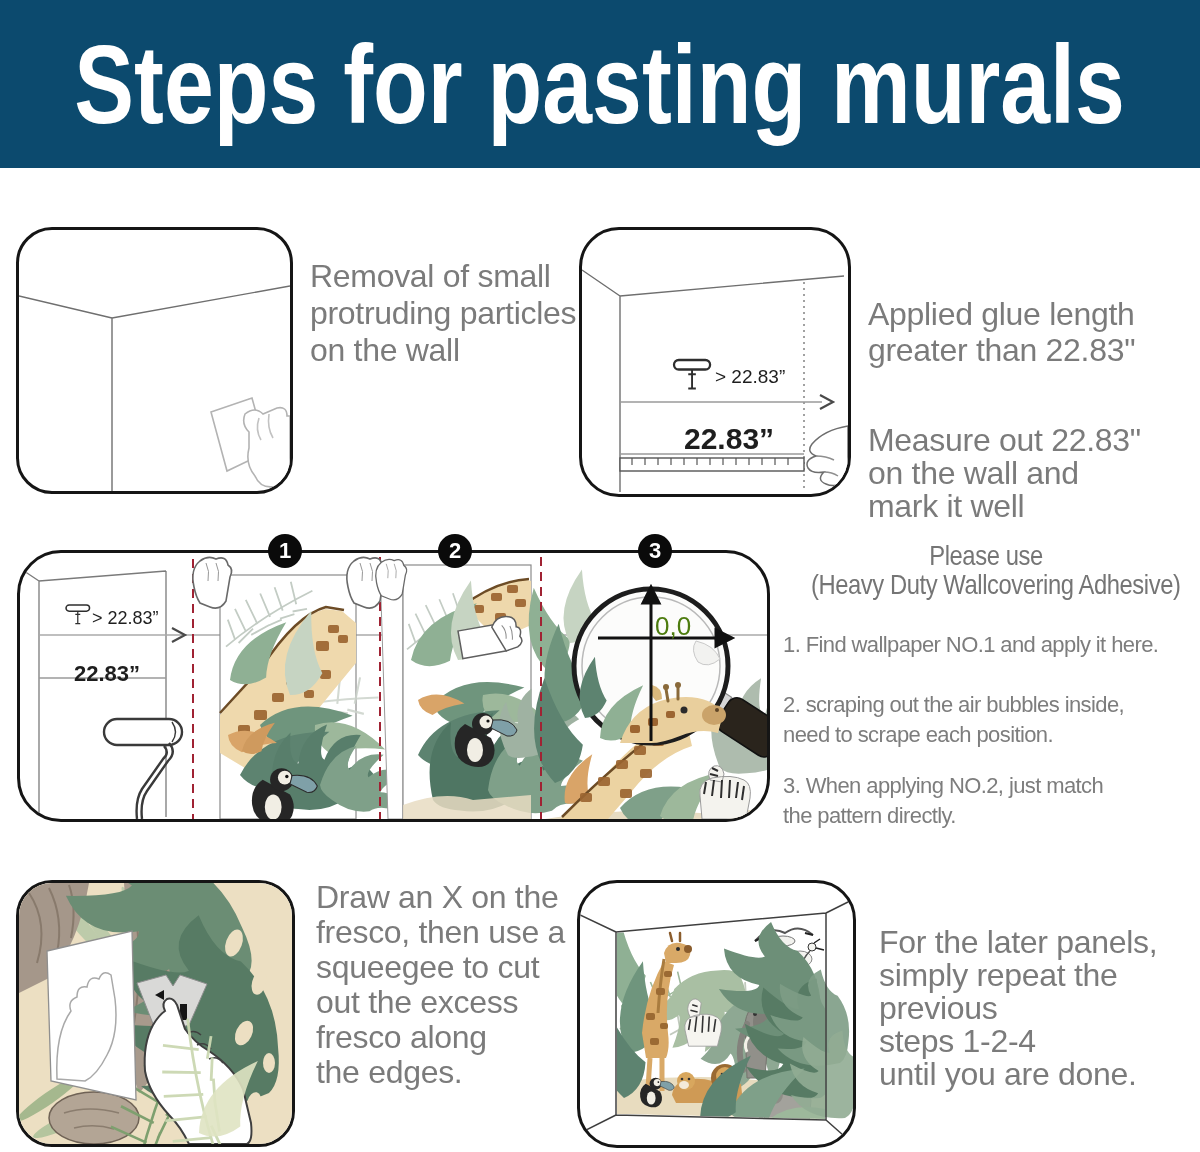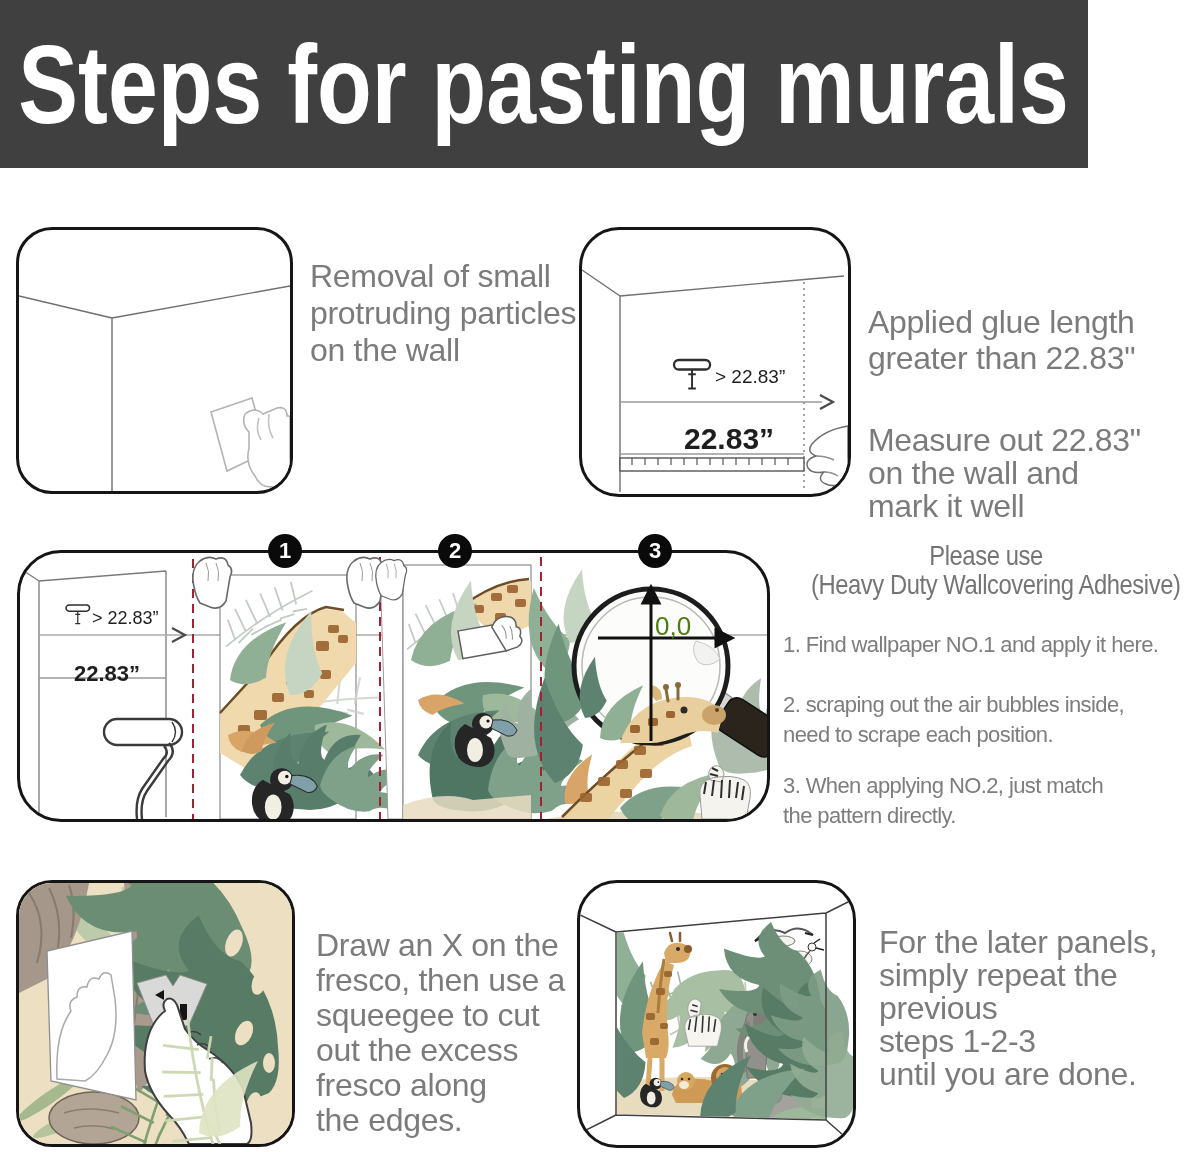--- a/index.html
+++ b/index.html
@@ -1,34 +1,34 @@
 <!DOCTYPE html>
 <html><head>
 <meta charset="utf-8">
 <style>
   html,body{margin:0;padding:0;}
   body{width:1200px;height:1152px;position:relative;background:#fff;
        font-family:"Liberation Sans","DejaVu Sans",sans-serif;overflow:hidden;}
-  .header{position:absolute;left:0;top:0;width:1088px;height:168px;background:#404040;
+  .header{position:absolute;left:0;top:0;width:1200px;height:168px;background:#0c4a6e;
           display:flex;align-items:center;justify-content:center;}
   .header h1{margin:0;color:#fff;font-size:112px;font-weight:bold;letter-spacing:0px;
              transform:scaleX(0.80);white-space:nowrap;}
   .panel{position:absolute;background:#fff;border:3px solid #151515;box-sizing:border-box;overflow:hidden;padding-left:40px;}
   .panel svg{position:absolute;left:0;top:0;}
   #panel-a{left:16px;top:227px;width:277px;height:267px;border-radius:36px;}
   #panel-b{left:579px;top:227px;width:272px;height:270px;border-radius:40px;}
   #panel-mid{left:17px;top:550px;width:753px;height:272px;border-radius:44px;}
   #panel-c{left:16px;top:880px;width:279px;height:267px;border-radius:36px;}
   #panel-d{left:577px;top:880px;width:279px;height:268px;border-radius:40px;}
   .caption{position:absolute;color:#7b7b7b;font-size:32px;line-height:36px;
            white-space:pre-line;letter-spacing:-0.3px;}
   #cap-a{left:310px;top:258px;line-height:37px;}
-  #cap-b1{left:868px;top:304px;}
+  #cap-b1{left:868px;top:296px;}
   #cap-b2{left:868px;top:424px;line-height:33px;}
-  #cap-c{left:316px;top:928px;line-height:35px;}
+  #cap-c{left:316px;top:880px;line-height:35px;}
   #cap-d{left:879px;top:926px;line-height:33px;}
   .adh{position:absolute;left:780px;width:412px;text-align:center;font-size:28px;color:#757575;
        transform:scaleX(0.85);letter-spacing:-0.5px;white-space:nowrap;}
   #adh1{top:540px;}
   #adh2{top:569px;}
   .instr{position:absolute;left:783px;width:440px;font-size:22px;line-height:30px;color:#7d7d7d;
          letter-spacing:-0.6px;white-space:pre-line;}
   #instr1{top:630px;}
   #instr2{top:690px;}
   #instr3{top:771px;}
@@ -421,14 +421,14 @@
     </g>
     <use href="#monstera" transform="translate(260,180) rotate(-90) scale(1.2)" fill="#7d9c85" opacity="0.9"></use>
     <use href="#monstera" transform="translate(265,235) rotate(-80) scale(1.1)" fill="#91ac93" opacity="0.9"></use>
     <g stroke="#3f3f3f" stroke-width="1.5" fill="none">
       <path d="M0,32 L36,49 M36,49 L36,232 M0,250 L36,232 M36,49 L246,30 M246,30 L246,237 M36,232 L246,237 M246,30 L270,18 M246,237 L272,260"></path>
     </g>
   </svg>
 </section>
 <div class="caption" id="cap-d">For the later panels,
 simply repeat the previous
-steps 1-2-3
+steps 1-2-4
 until you are done.</div>
 
 </body></html>

